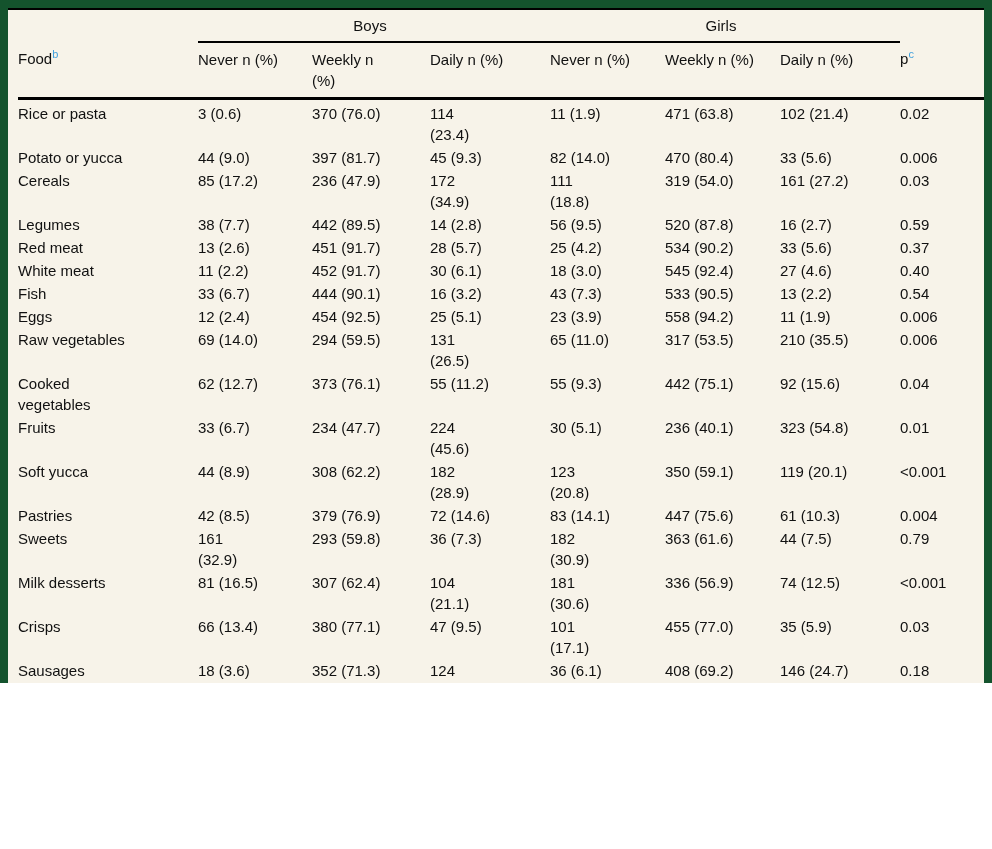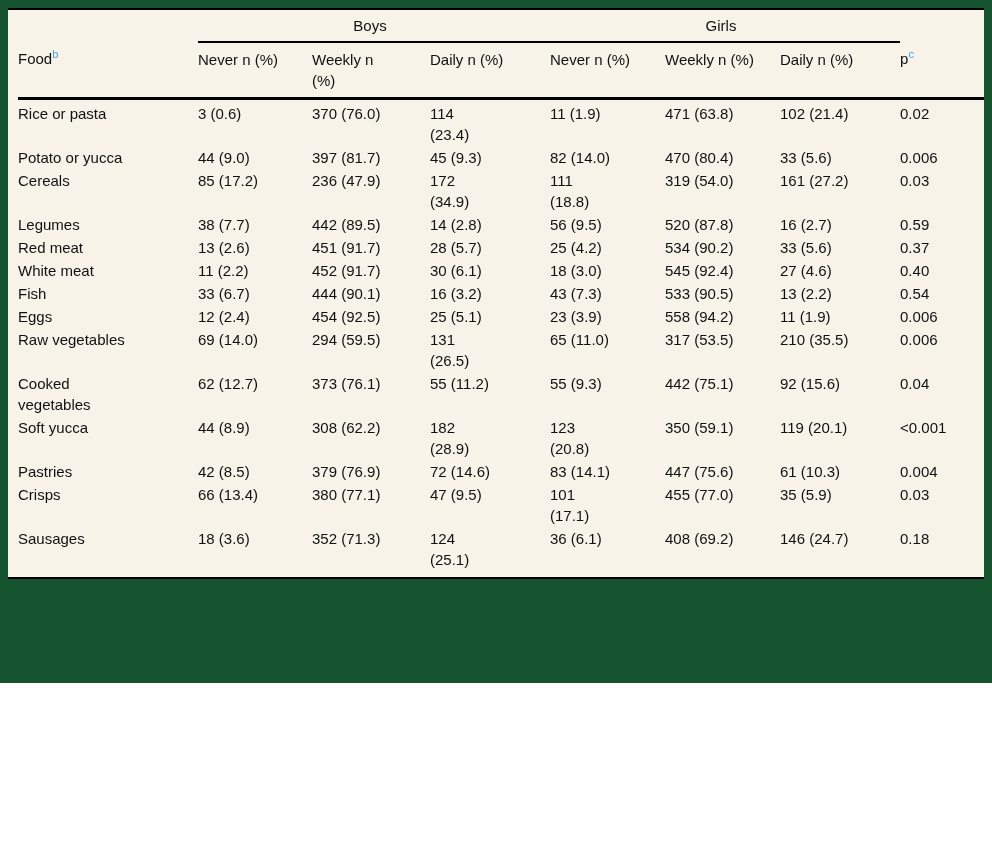--- a/index.html
+++ b/index.html
@@ -207,20 +207,31 @@
 vegetables</td>
     <td>62 (12.7)</td>
     <td>373 (76.1)</td>
     <td>55 (11.2)</td>
     <td>55 (9.3)</td>
     <td>442 (75.1)</td>
     <td>92 (15.6)</td>
     <td>0.04</td>
   </tr>
 
+  <tr>
+    <td>Fruits</td>
+    <td>33 (6.7)</td>
+    <td>234 (47.7)</td>
+    <td>224
+(45.6)</td>
+    <td>30 (5.1)</td>
+    <td>236 (40.1)</td>
+    <td>323 (54.8)</td>
+    <td>0.01</td>
+  </tr>
 
 
 
   <tr>
     <td>Soft yucca</td>
     <td>44 (8.9)</td>
     <td>308 (62.2)</td>
     <td>182
 (28.9)</td>
     <td>123
@@ -234,21 +245,45 @@
     <td>Pastries</td>
     <td>42 (8.5)</td>
     <td>379 (76.9)</td>
     <td>72 (14.6)</td>
     <td>83 (14.1)</td>
     <td>447 (75.6)</td>
     <td>61 (10.3)</td>
     <td>0.004</td>
   </tr>
 
-
+  <tr>
+    <td>Sweets</td>
+    <td>161
+(32.9)</td>
+    <td>293 (59.8)</td>
+    <td>36 (7.3)</td>
+    <td>182
+(30.9)</td>
+    <td>363 (61.6)</td>
+    <td>44 (7.5)</td>
+    <td>0.79</td>
+  </tr>
+
+  <tr>
+    <td>Milk desserts</td>
+    <td>81 (16.5)</td>
+    <td>307 (62.4)</td>
+    <td>104
+(21.1)</td>
+    <td>181
+(30.6)</td>
+    <td>336 (56.9)</td>
+    <td>74 (12.5)</td>
+    <td>&lt;0.001</td>
+  </tr>
 
   <tr>
     <td>Crisps</td>
     <td>66 (13.4)</td>
     <td>380 (77.1)</td>
     <td>47 (9.5)</td>
     <td>101
 (17.1)</td>
     <td>455 (77.0)</td>
     <td>35 (5.9)</td>

